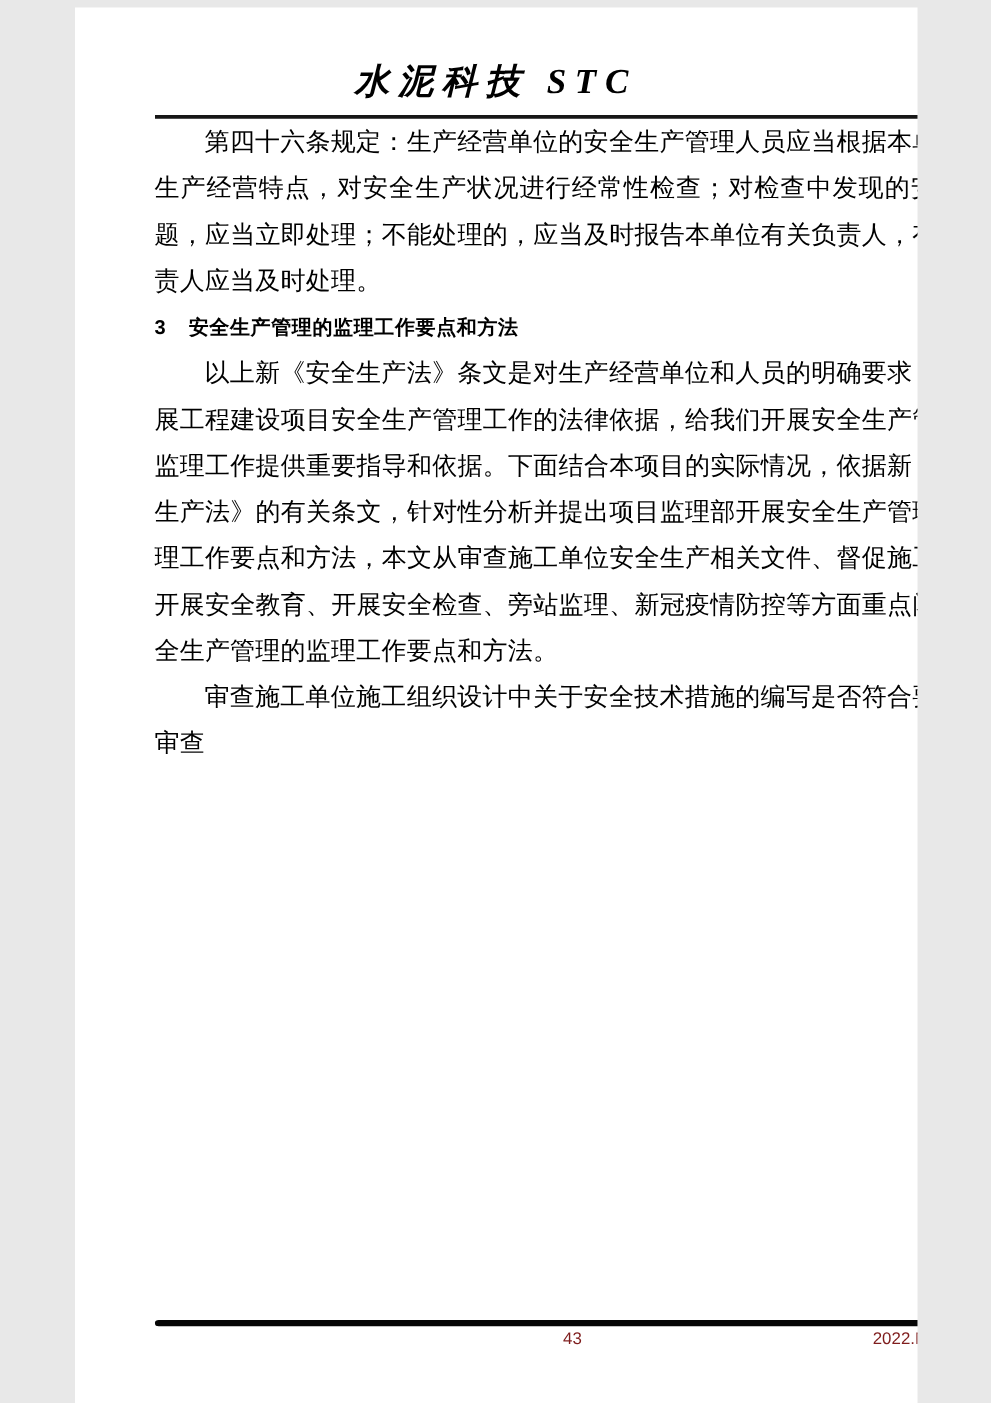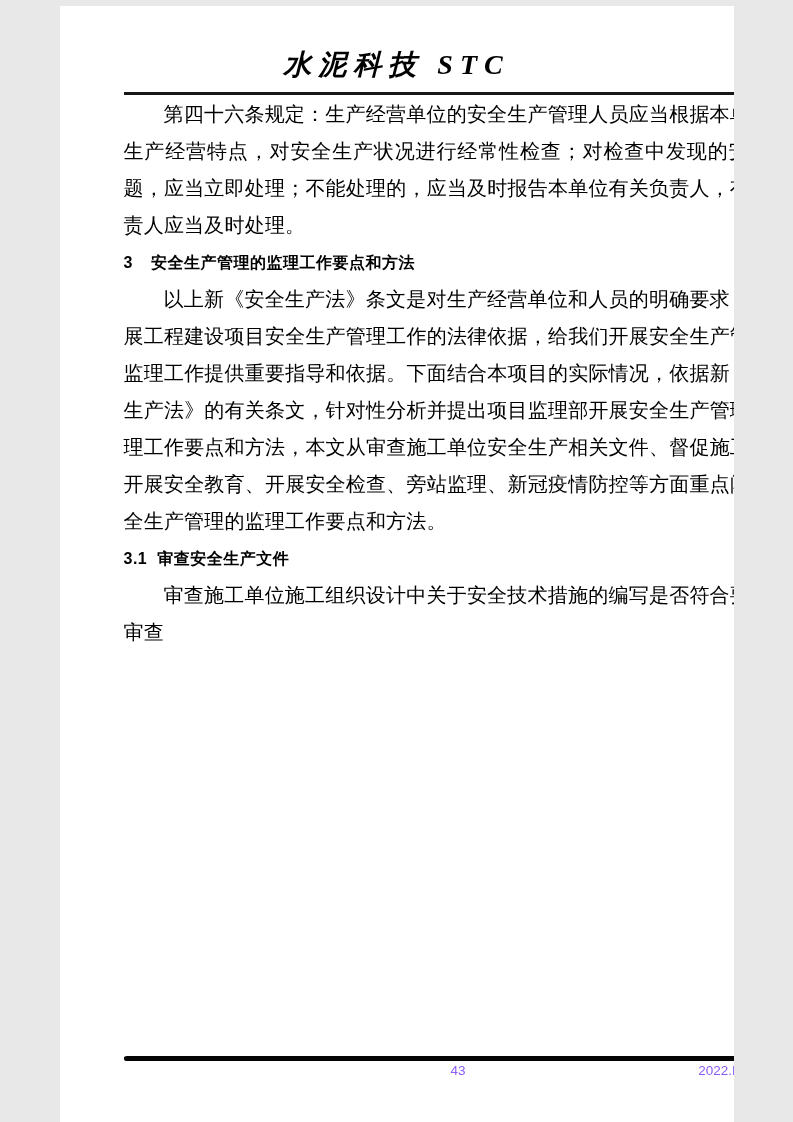--- a/index.html
+++ b/index.html
@@ -79,21 +79,21 @@
     border-radius: 3px / 2px;
   }
   .footer-text {
     position: absolute;
     top: 1057px;
     left: 64px;
     width: 669px;
     height: 22px;
     font-family: "Liberation Sans", "DejaVu Sans", sans-serif;
     font-size: 13.5px;
-    color: #8b5cf6;
+    color: #7f1d1d;
   }
   .footer-text .page-num {
     position: absolute;
     left: 50%;
     transform: translateX(-50%);
   }
   .footer-text .issue {
     position: absolute;
     right: 32px;
   }
@@ -111,23 +111,20 @@
 
 
     <p class="body-par indent">第四十六条规定：生产经营单位的安全生产管理人员应当根据本单位的生产经营特点，对安全生产状况进行经常性检查；对检查中发现的安全问题，应当立即处理；不能处理的，应当及时报告本单位有关负责人，有关负责人应当及时处理。</p>
 
     <h2 class="h-sec">
       <span class="h-num">3</span><span>安全生产管理的监理工作要点和方法</span>
     </h2>
 
     <p class="body-par indent">以上新《安全生产法》条文是对生产经营单位和人员的明确要求，是开展工程建设项目安全生产管理工作的法律依据，给我们开展安全生产管理的监理工作提供重要指导和依据。下面结合本项目的实际情况，依据新《安全生产法》的有关条文，针对性分析并提出项目监理部开展安全生产管理的监理工作要点和方法，本文从审查施工单位安全生产相关文件、督促施工单位开展安全教育、开展安全检查、旁站监理、新冠疫情防控等方面重点阐述安全生产管理的监理工作要点和方法。</p>
 
-    <h3 class="h-sub">
-      <span class="h-num">3.1</span><span>审查安全生产文件</span>
-    </h3>
 
 
     <p class="body-par indent">审查施工单位施工组织设计中关于安全技术措施的编写是否符合要求，审查</p>
 
   </main>
 
   <div class="footer-rule"></div>
   <div class="footer-text">
     <span class="page-num">43</span>
     <span class="issue">2022.No.2</span>

